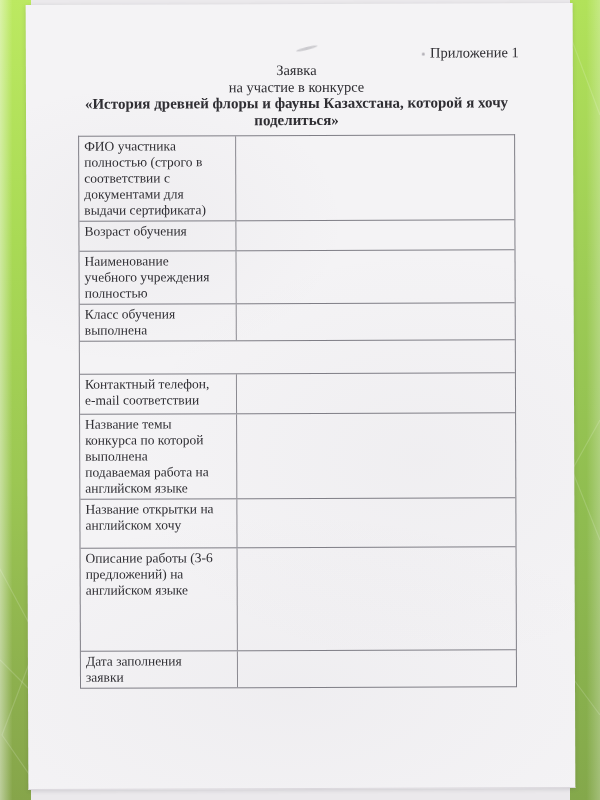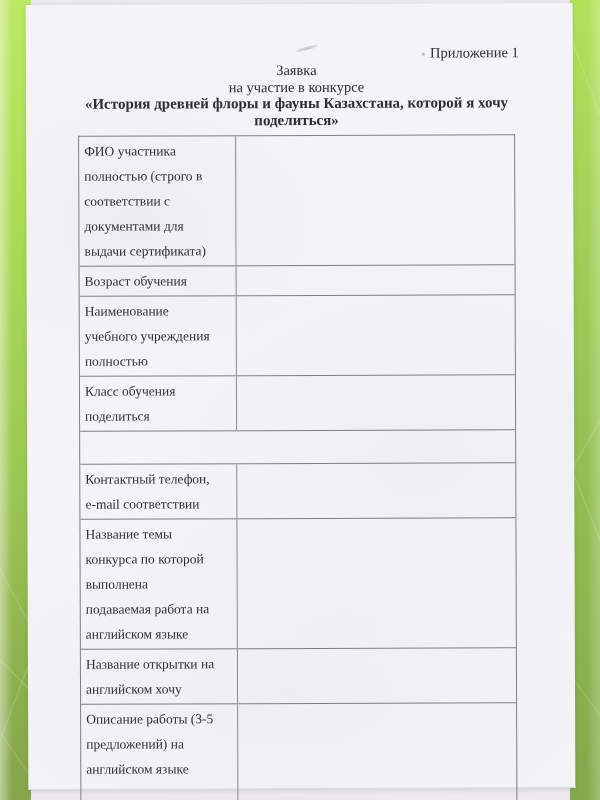--- a/index.html
+++ b/index.html
@@ -50,21 +50,21 @@
   .ftable{
     margin:7px 0 0 52px;width:437px;
     border:1px solid #7f7e86;border-bottom:none;
     box-sizing:border-box;
   }
   .trow{display:flex;border-bottom:1px solid #7f7e86;}
   .tlabel{
     width:157px;flex:0 0 157px;box-sizing:border-box;
     border-right:1px solid #8a8990;
     padding:2px 20px 2px 5px;
-    font-size:13.5px;line-height:25px;
+    font-size:13.5px;line-height:16px;
   }
   .tvalue{flex:1;}
   .r1{min-height:67px}.r2{min-height:29px}.r3{min-height:45px}.r4{min-height:27px}
   .r5{min-height:32px}.r6{min-height:39px}.r7{min-height:79px}.r8{min-height:48px}
   .r9{min-height:102px}.r10{min-height:32px}
   
   .smudge{position:absolute;pointer-events:none;}
   .smudge-dash{
     left:270px;top:43px;width:22px;height:3px;border-radius:50%;
     background:rgba(95,92,105,0.28);transform:rotate(-14deg);
@@ -109,42 +109,43 @@
     </div>
     <div class="trow r2">
       <div class="tlabel">Возраст обучения</div>
       <div class="tvalue"></div>
     </div>
     <div class="trow r3">
       <div class="tlabel">Наименование учебного учреждения полностью</div>
       <div class="tvalue"></div>
     </div>
     <div class="trow r4">
-      <div class="tlabel">Класс обучения поделиться</div>
+      <div class="tlabel">Класс обучения выполнена</div>
       <div class="tvalue"></div>
     </div>
     <div class="trow r5">
       <div class="tvalue"></div>
     </div>
     <div class="trow r6">
       <div class="tlabel">Контактный телефон, e-mail соответствии</div>
       <div class="tvalue"></div>
     </div>
     <div class="trow r7">
       <div class="tlabel">Название темы конкурса по которой выполнена подаваемая работа на английском языке</div>
       <div class="tvalue"></div>
     </div>
     <div class="trow r8">
       <div class="tlabel">Название открытки на английском хочу</div>
       <div class="tvalue"></div>
     </div>
     <div class="trow r9">
-      <div class="tlabel">Описание работы (3-5 предложений) на английском языке</div>
+      <div class="tlabel">Описание работы (3-6 предложений) на английском языке</div>
       <div class="tvalue"></div>
     </div>
     <div class="trow r10">
+      <div class="tlabel">Дата заполнения заявки</div>
       <div class="tvalue"></div>
     </div>
   </div>
 
   <div class="smudge smudge-dash"></div>
   <div class="smudge smudge-dot"></div>
 </div>
 
 </body></html>

